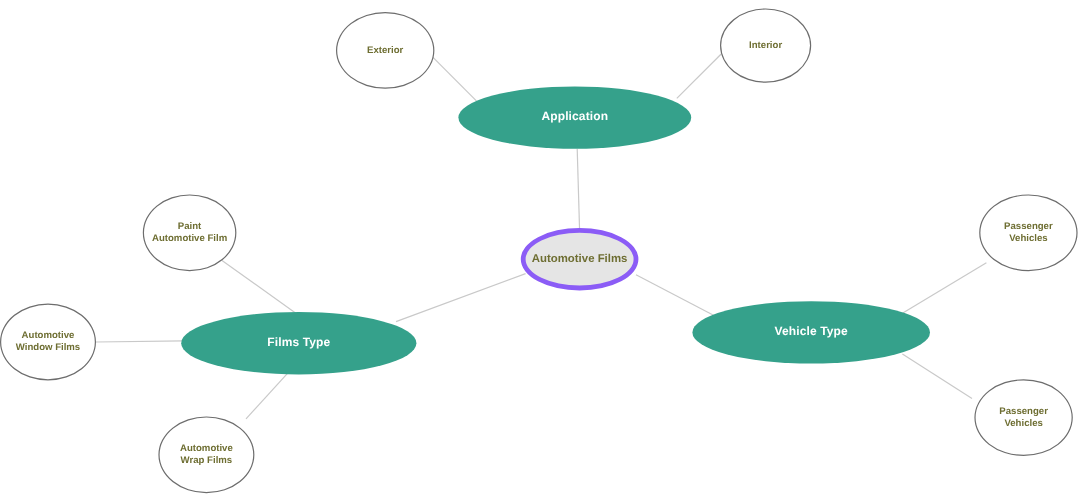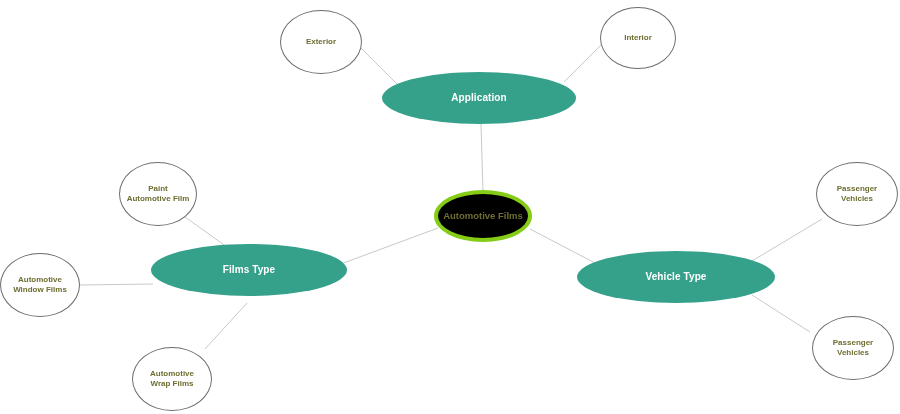--- a/index.html
+++ b/index.html
@@ -28,22 +28,22 @@
     display: flex;
     align-items: center;
     justify-content: center;
     text-align: center;
     box-sizing: border-box;
     border-radius: 50%;
     line-height: 1.25;
     z-index: 2;
   }
   .node-root {
-    background: #000000;
-    border: 4px solid #84cc16;
+    background: #e5e5e5;
+    border: 4px solid #8b5cf6;
     color: #6e6e32;
     font-size: 9.5px;
     font-weight: 700;
   }
   .node-branch {
     background: #35a18b;
     border: none;
     color: #ffffff;
     font-size: 10px;
     font-weight: 700;
@@ -101,21 +101,21 @@
         <span class="node-label">Passenger
 Vehicles</span>
       </div>
       <div class="node node-leaf" style="left: 812px; top: 316px; width: 82px; height: 64px;">
         <span class="node-label">Passenger
 Vehicles</span>
       </div>
       <div class="node node-branch" style="left: 382px; top: 72px; width: 194px; height: 52px;">
         <span class="node-label">Application</span>
       </div>
-      <div class="node node-branch" style="left: 151px; top: 244px; width: 196px; height: 52px;">
+      <div class="node node-branch" style="left: 151px; top: 260px; width: 196px; height: 52px;">
         <span class="node-label">Films Type</span>
       </div>
       <div class="node node-branch" style="left: 577px; top: 251px; width: 198px; height: 52px;">
         <span class="node-label">Vehicle Type</span>
       </div>
       <div class="node node-root" style="left: 434px; top: 190px; width: 98px; height: 52px;">
         <span class="node-label">Automotive Films</span>
       </div>
     </div>
 </div>

